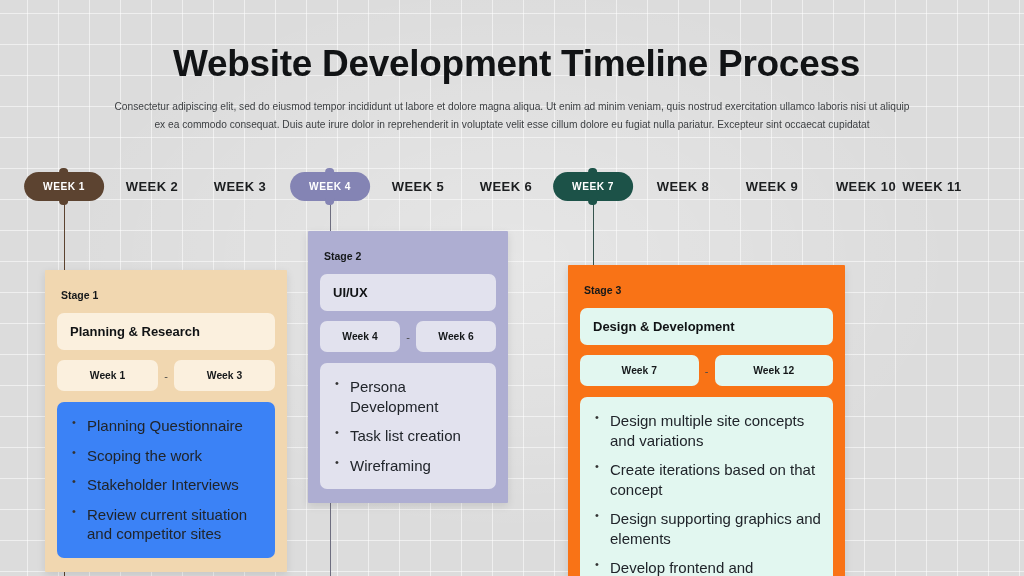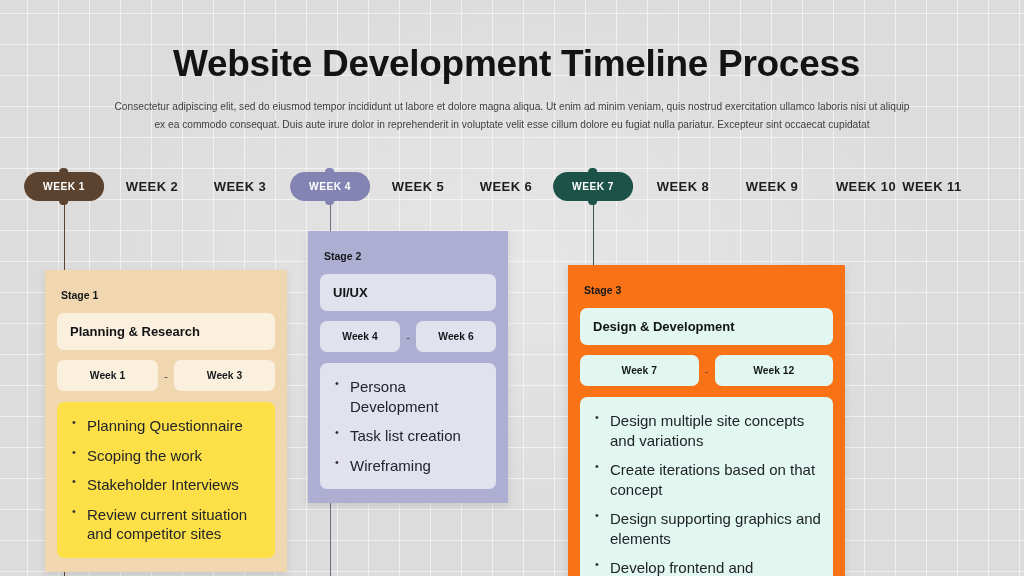--- a/index.html
+++ b/index.html
@@ -135,21 +135,21 @@
     </div>
   <div id="cards">
       <div class="card" style="left: 45px; top: 270px; width: 242px; background: rgb(241, 215, 176);">
         <div class="stage-label">Stage 1</div>
         <div class="name-box" style="background:#fbf0de">Planning &amp; Research</div>
         <div class="weeks-row">
           <div class="week-box" style="background:#fbf0de">Week 1</div>
           <div class="dash">-</div>
           <div class="week-box" style="background:#fbf0de">Week 3</div>
         </div>
-        <div class="bullets" style="background:#fde047">
+        <div class="bullets" style="background:#3b82f6">
           <ul>
             <li>Planning Questionnaire</li>
             <li>Scoping the work</li>
             <li>Stakeholder Interviews</li>
             <li>Review current situation and competitor sites</li>
           </ul>
         </div>
       </div>
       <div class="card" style="left: 308px; top: 231px; width: 200px; background: rgb(174, 174, 210);">
         <div class="stage-label">Stage 2</div>

